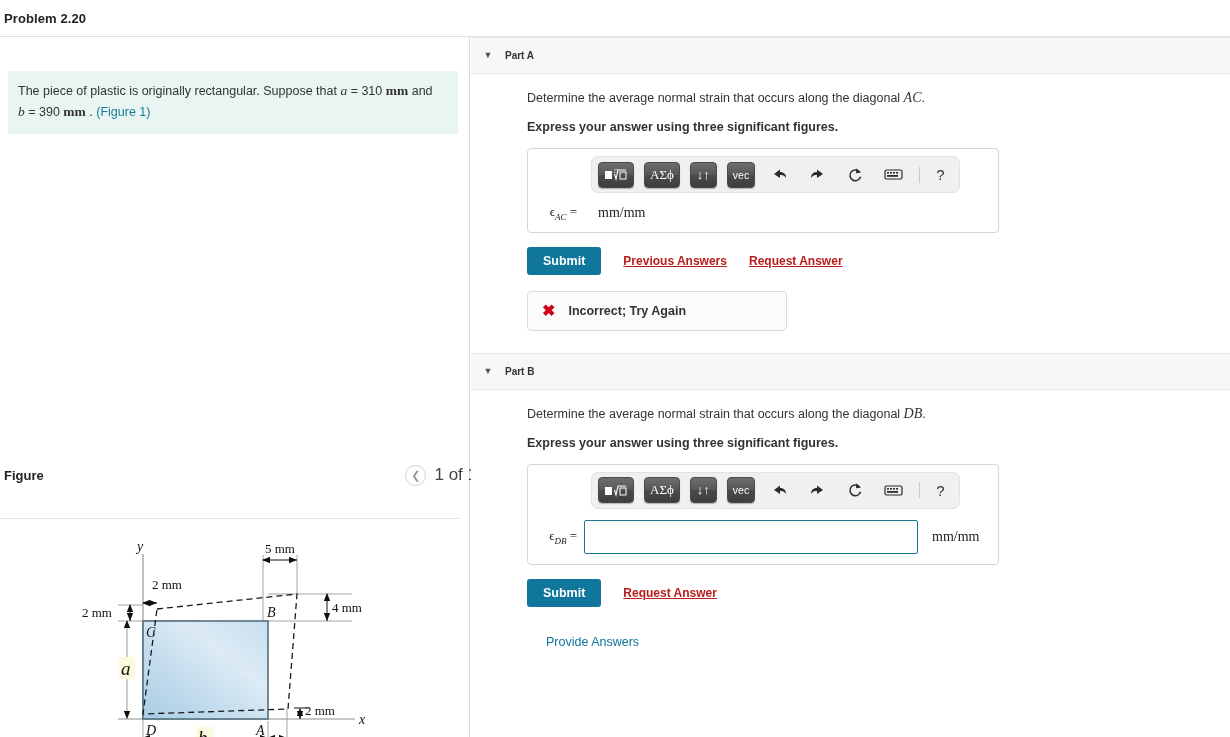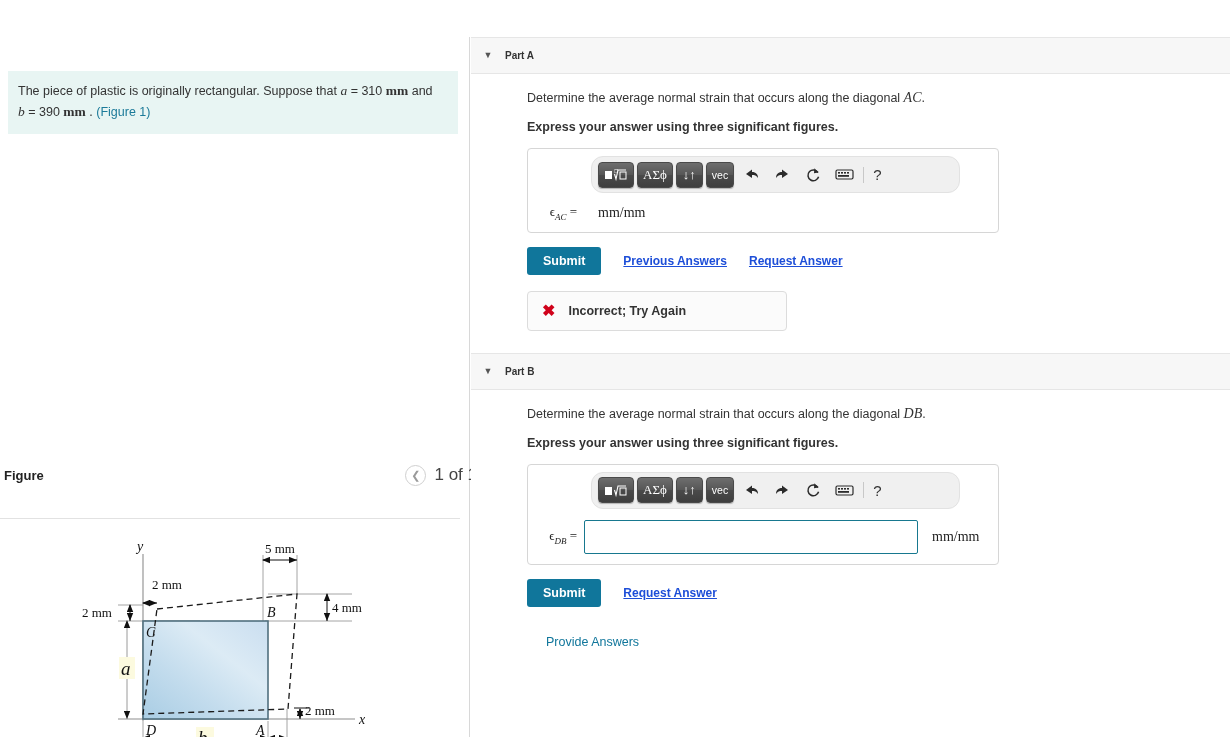--- a/index.html
+++ b/index.html
@@ -82,23 +82,23 @@
   .qtext.bold { font-weight: bold; }
   .mserif { font-family: "Liberation Serif", serif; font-style: italic; font-size: 14px; }
 
   
   .answer-box {
     width: 472px; border: 1px solid #d6d6d6; border-radius: 4px;
     background: #fff; padding: 7px 8px 10px 8px;
     position: relative;
   }
   .mathbar {
-    background: #f0f0f0; border: 1px solid #e2e2e2; border-radius: 12px;
+    background: #f0f0f0; border: 1px solid #e2e2e2; border-radius: 7px;
     height: 37px; margin: 0 30px 0 55px;
-    display: flex; align-items: center; padding: 14px 6px; gap: 3px;
+    display: flex; align-items: center; padding: 14px 6px; gap: 10px;
   }
   .mbtn {
     height: 26px; min-width: 27px; padding: 0 5px;
     border-radius: 4px; border: 1px solid #4a4a4a;
     background: linear-gradient(to bottom, #6e6e6e 0%, #575757 48%, #4a4a4a 52%, #3e3e3e 100%);
     color: #fff; font-size: 13px;
     display: flex; align-items: center; justify-content: center;
     cursor: pointer; box-shadow: 0 1px 1px rgba(0,0,0,.25);
     font-family: "Liberation Serif", serif;
   }
@@ -128,21 +128,21 @@
     font-size: 14px; color: #222;
   }
 
   .actions { display: flex; align-items: center; margin-top: 14px; }
   .submit-btn {
     background: #10769b; color: #fff; border: none; border-radius: 3px;
     font-size: 12.5px; font-weight: bold; padding: 7px 16px; cursor: pointer;
     font-family: "Liberation Sans", sans-serif;
   }
   .link-btn {
-    color: #1d4ed8; font-size: 12px; text-decoration: underline;
+    color: #b91c1c; font-size: 12px; text-decoration: underline;
     cursor: pointer; margin-left: 22px; font-weight: bold;
   }
 
   .feedback-box {
     margin-top: 16px; width: 260px; border: 1px solid #dcdcdc; border-radius: 4px;
     background: #fbfbfb; padding: 11px 14px;
     display: flex; align-items: center; gap: 13px;
   }
   .xmark { color: #d0021b; font-size: 16px; font-weight: bold; line-height: 1; }
   .feedback-text { font-size: 12.5px; font-weight: bold; color: #333; }
@@ -150,20 +150,23 @@
   .provide-feedback {
     margin: 28px 0 0 19px; color: #10769b; font-size: 12.5px;
     cursor: pointer; display: inline-block;
   }
 </style>
 </head>
 <body>
 
 <div class="page">
 
+  <div class="problem-header">
+    <div class="problem-title">Problem 2.20</div>
+  </div>
 
   <div class="left-col">
 
     <div class="statement-box">
       <span>The piece of plastic is originally rectangular. Suppose that </span><span class="mathvar">a</span><span> = 310 </span><span class="mathunit">mm</span><span> and</span><br>
       <span class="mathvar">b</span><span> = 390 </span><span class="mathunit">mm</span><span> . </span><span class="figlink">(Figure 1)</span>
     </div>
 
     <div class="figure-header">
       <div class="figure-title">Figure</div>

